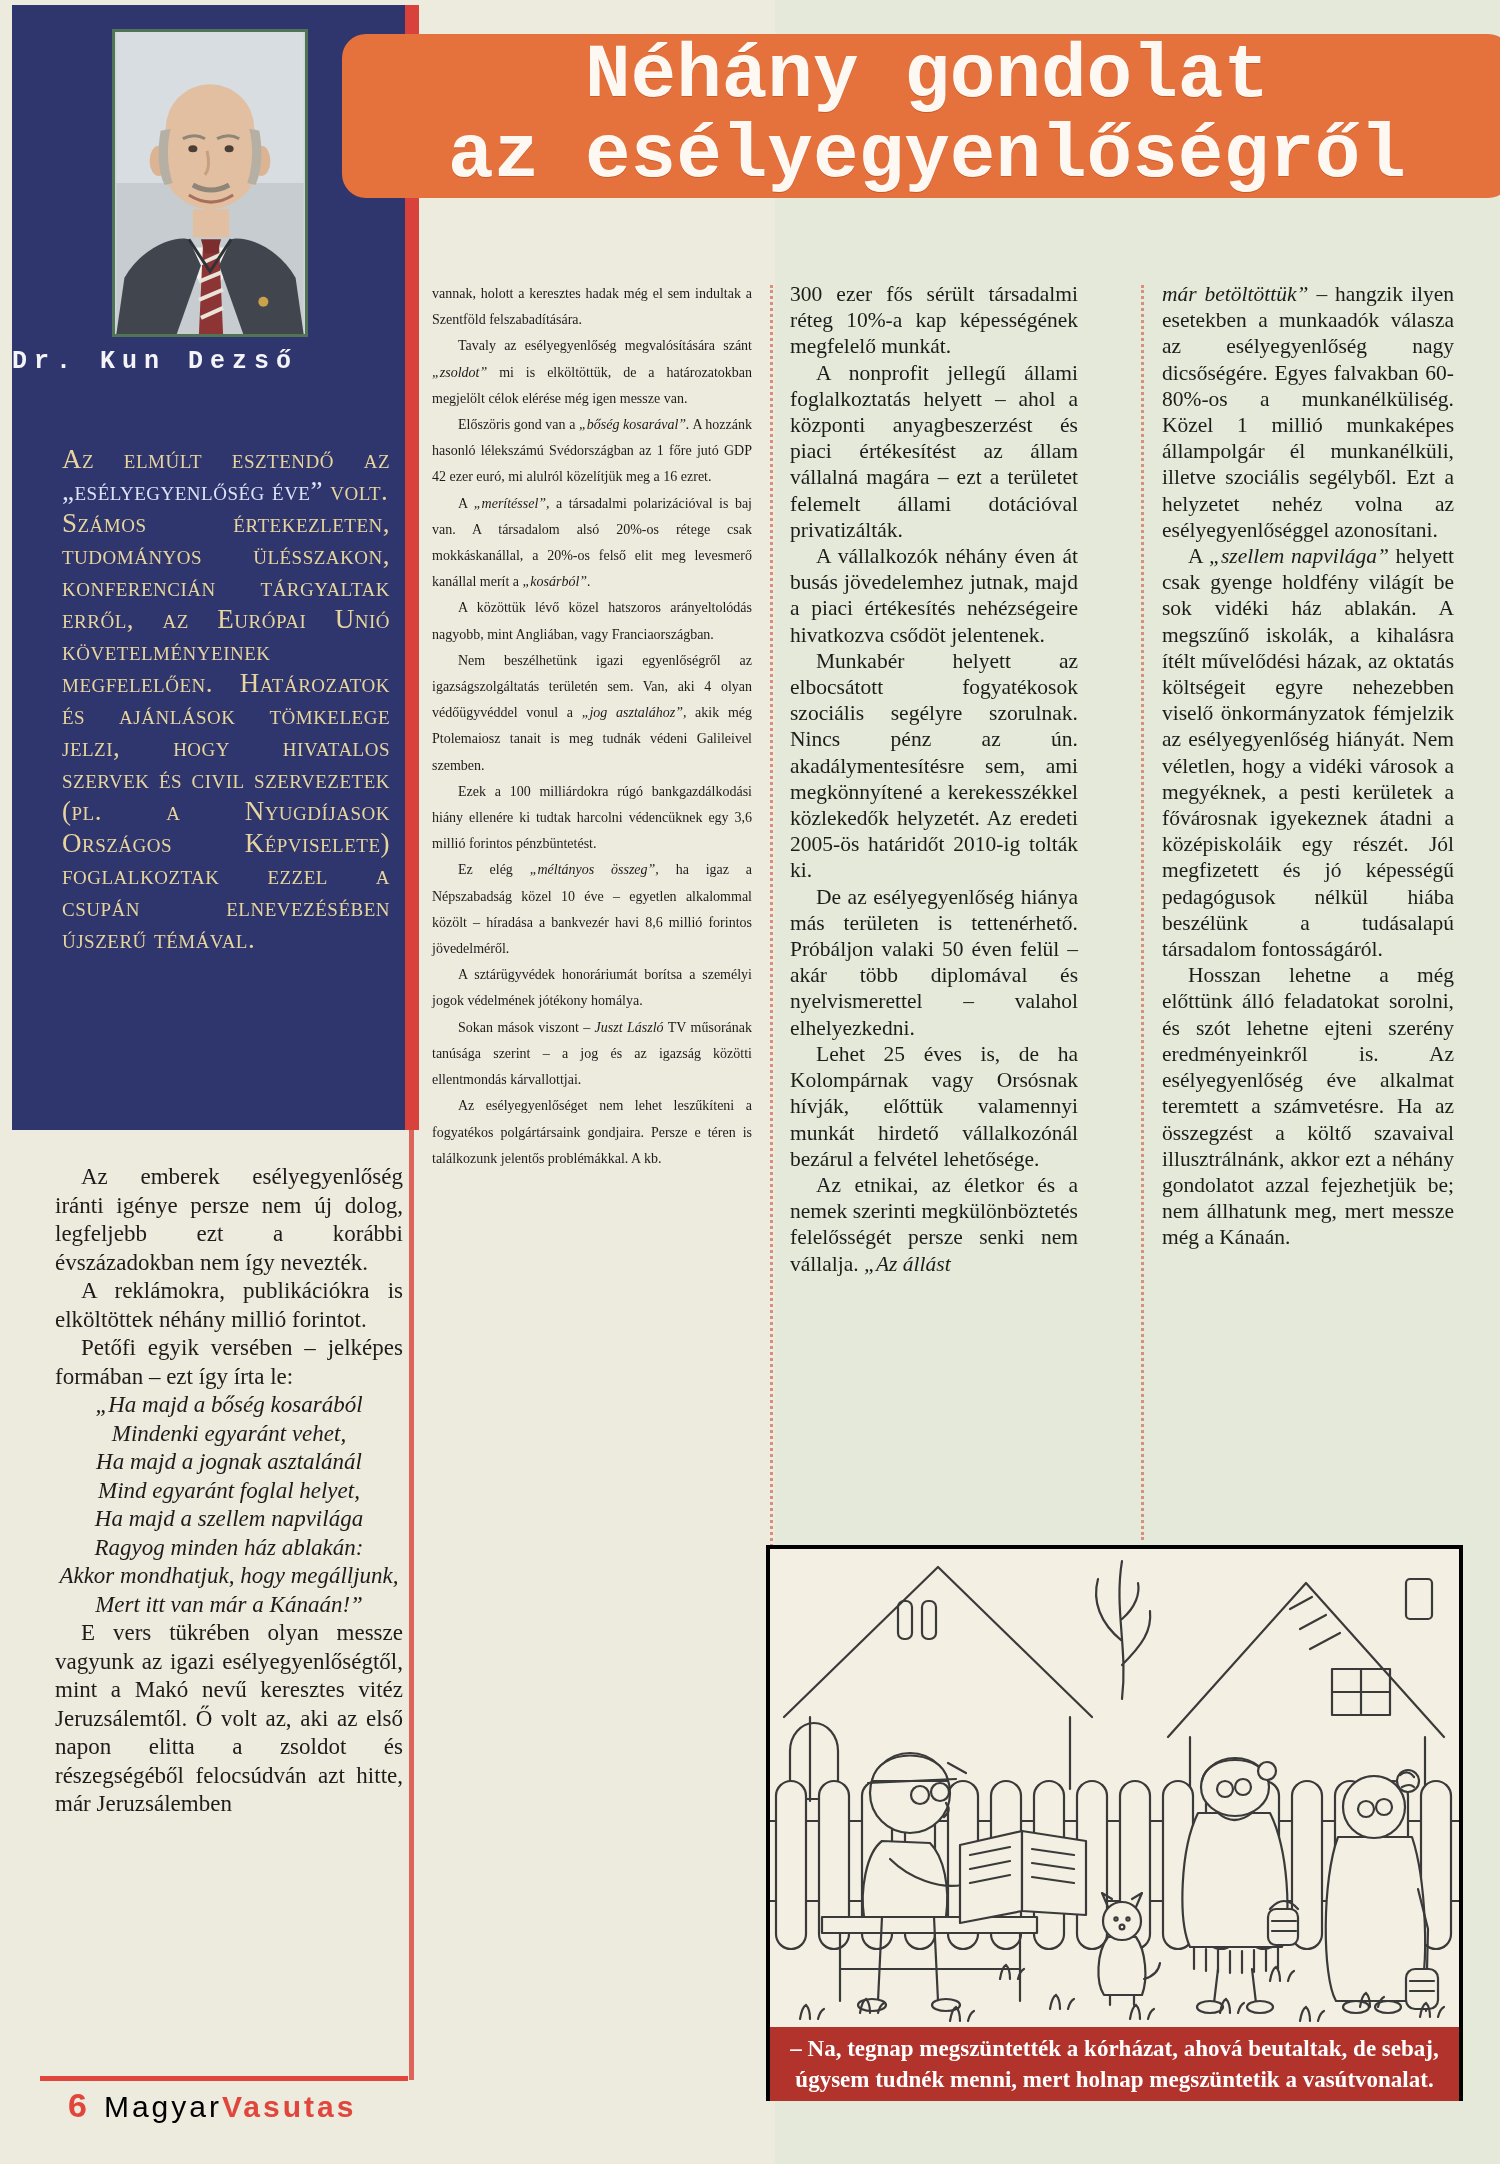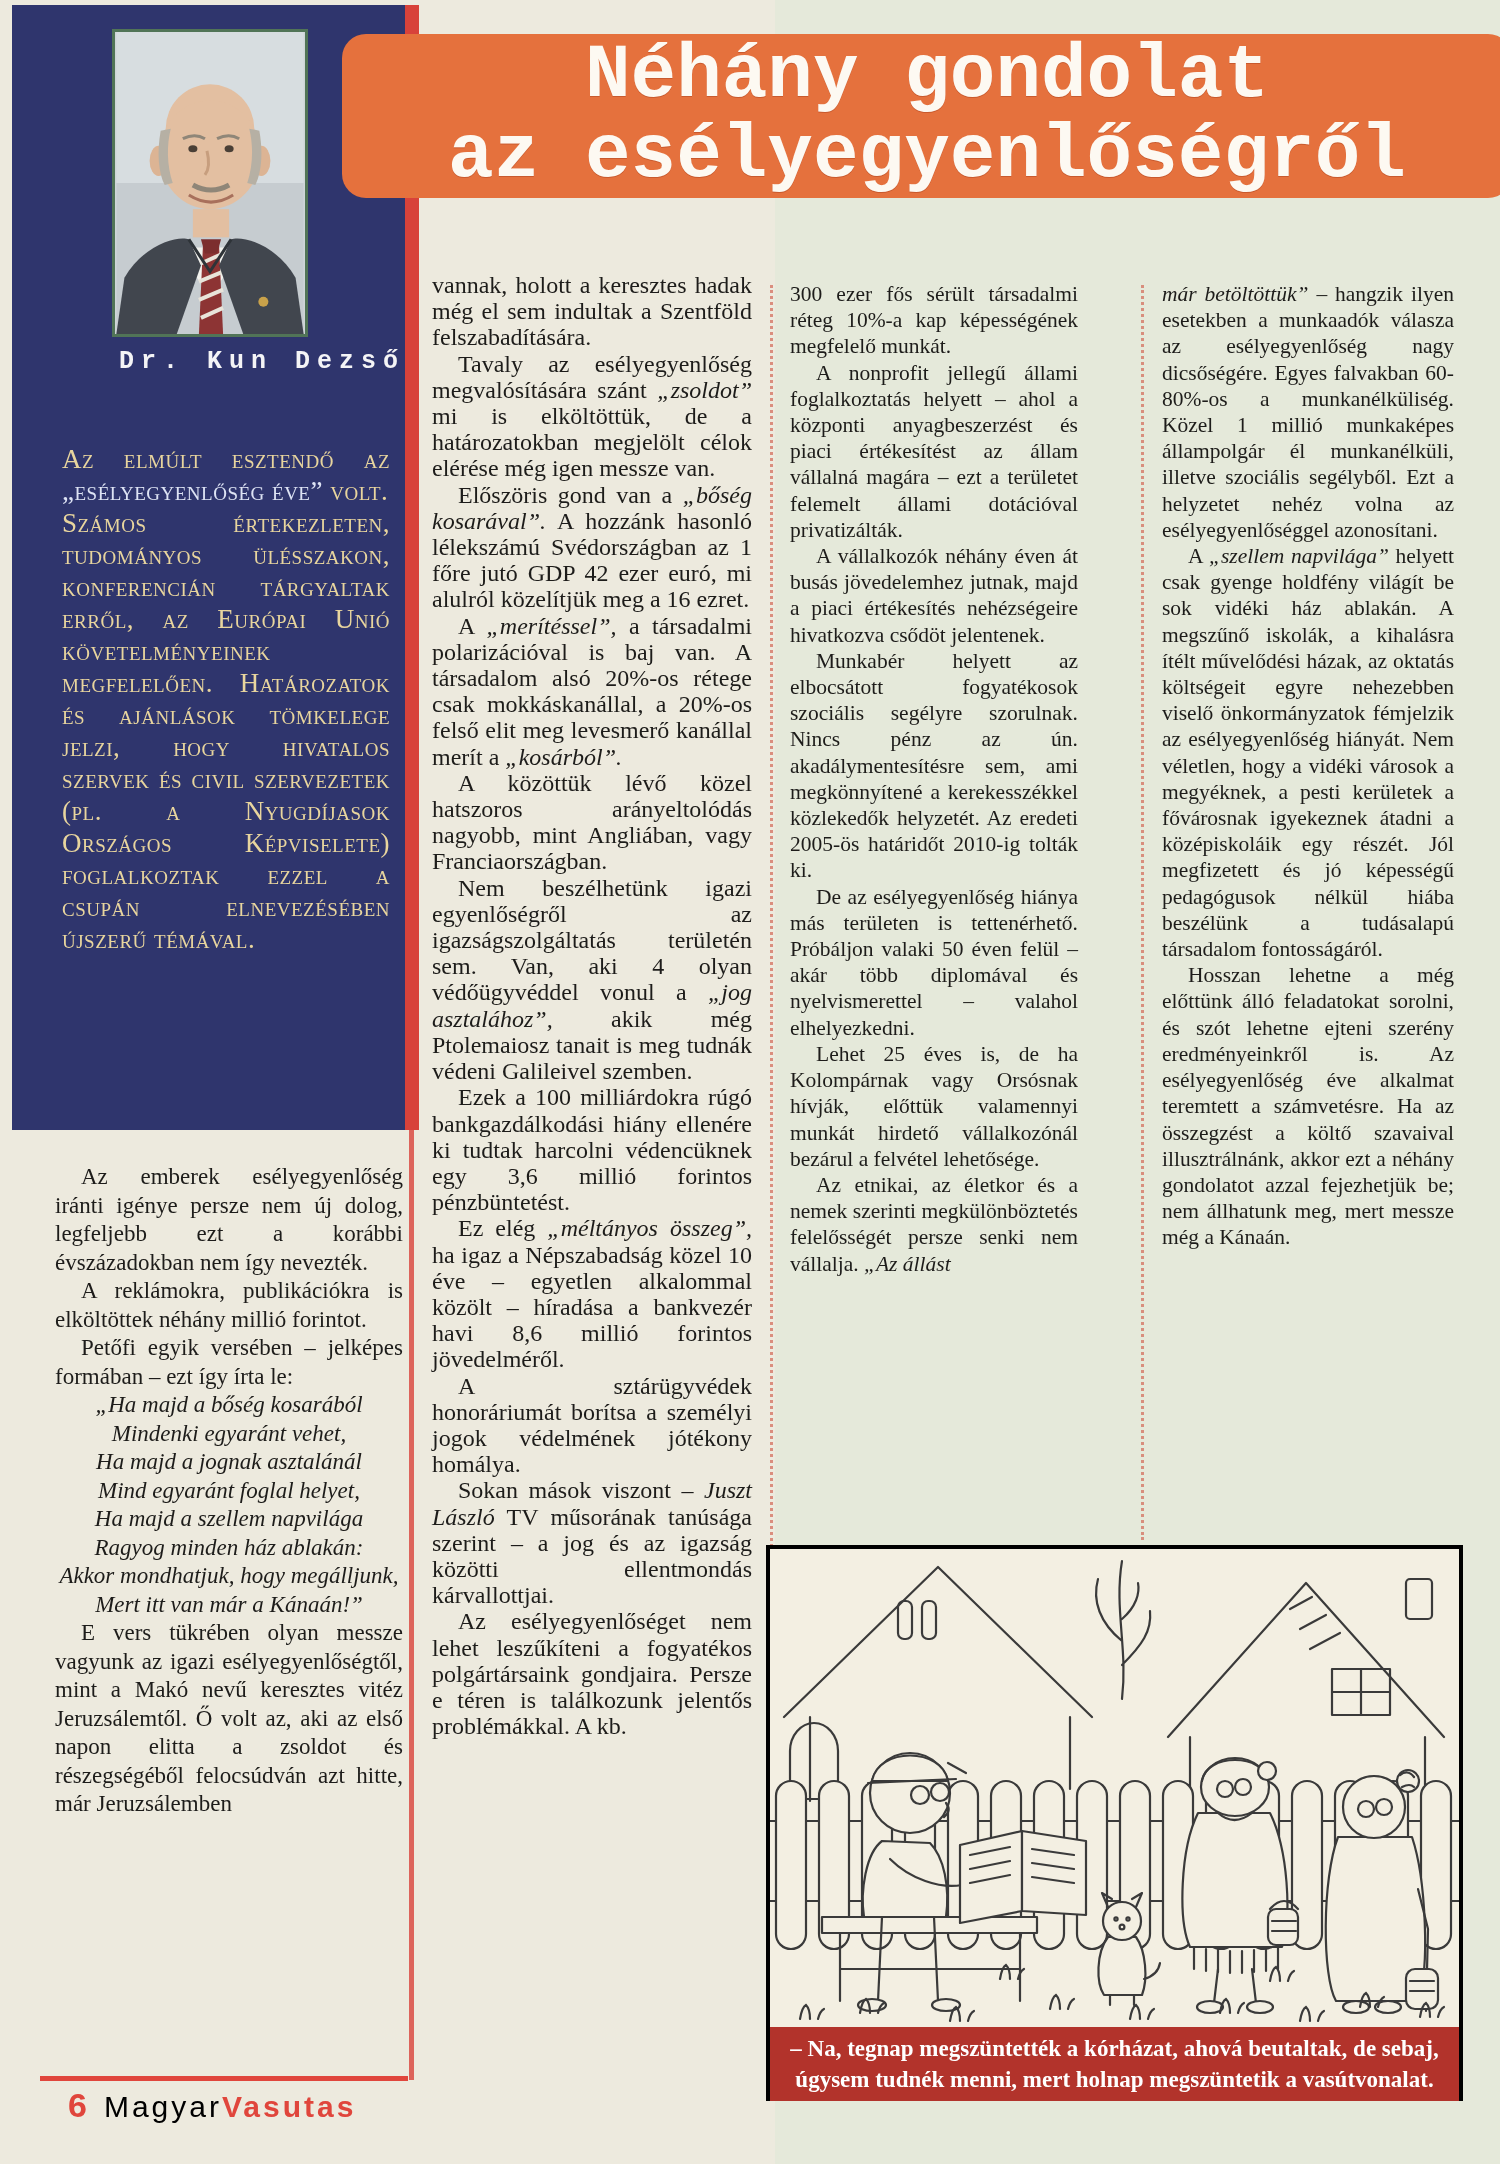--- a/index.html
+++ b/index.html
@@ -21,21 +21,21 @@
     position:relative;width:1500px;height:2164px;margin:0 auto;
     background:var(--page-bg);overflow:hidden;
     font-family:"Liberation Serif",serif;color:var(--ink);
   }
   .tint-right{position:absolute;left:775px;top:0;width:725px;height:2164px;background:var(--tint);}
 
   
   .sidebar{position:absolute;left:12px;top:5px;width:393px;height:1125px;background:var(--navy);}
   .photo-frame{position:absolute;left:100px;top:24px;width:190px;height:302px;border:3px solid #517457;background:#cfd5d8;overflow:hidden;}
   .author-name{
-    position:absolute;left:0;top:342px;width:100%;text-align:right;
+    position:absolute;left:0;top:342px;width:100%;text-align:left;
     font-family:"Liberation Mono",monospace;font-weight:bold;font-size:25px;
     letter-spacing:7px;color:#f4f4f6;
   }
   .sidebar-intro{
     position:absolute;left:50px;top:438px;width:328px;
     font-variant:small-caps;font-size:27px;line-height:32px;
     text-align:justify;color:var(--gold);letter-spacing:.5px;
   }
   .sidebar-intro p{margin:0;}
   .gold{color:var(--gold);}
@@ -60,21 +60,21 @@
     text-shadow:0 1px 0 #c85a2e;
   }
 
   
   .col{position:absolute;text-align:justify;}
   .col p{margin:0;}
   .col p.ind{text-indent:26px;}
   .col p.verse{font-style:italic;text-align:center;padding-left:30px;text-indent:-30px;}
   .it{font-style:italic;}
   .col1{left:55px;top:1163px;width:348px;font-size:23px;line-height:28.5px;}
-  .col2{left:432px;top:272px;width:320px;font-size:24px;line-height:26.2px;}
+  .col2{left:432px;top:281px;width:320px;font-size:14px;line-height:26.2px;}
   .col3{left:790px;top:281px;width:288px;font-size:21.5px;line-height:26.2px;}
   .col4{left:1162px;top:281px;width:292px;font-size:21.5px;line-height:26.2px;}
 
   
   .cartoon{
     position:absolute;left:766px;top:1545px;width:697px;height:556px;margin:0;
     border:4px solid #000000;background:var(--cartoon-bg);box-sizing:border-box;
   }
   .cartoon-art{display:block;width:689px;height:478px;}
   .cartoon-caption{

